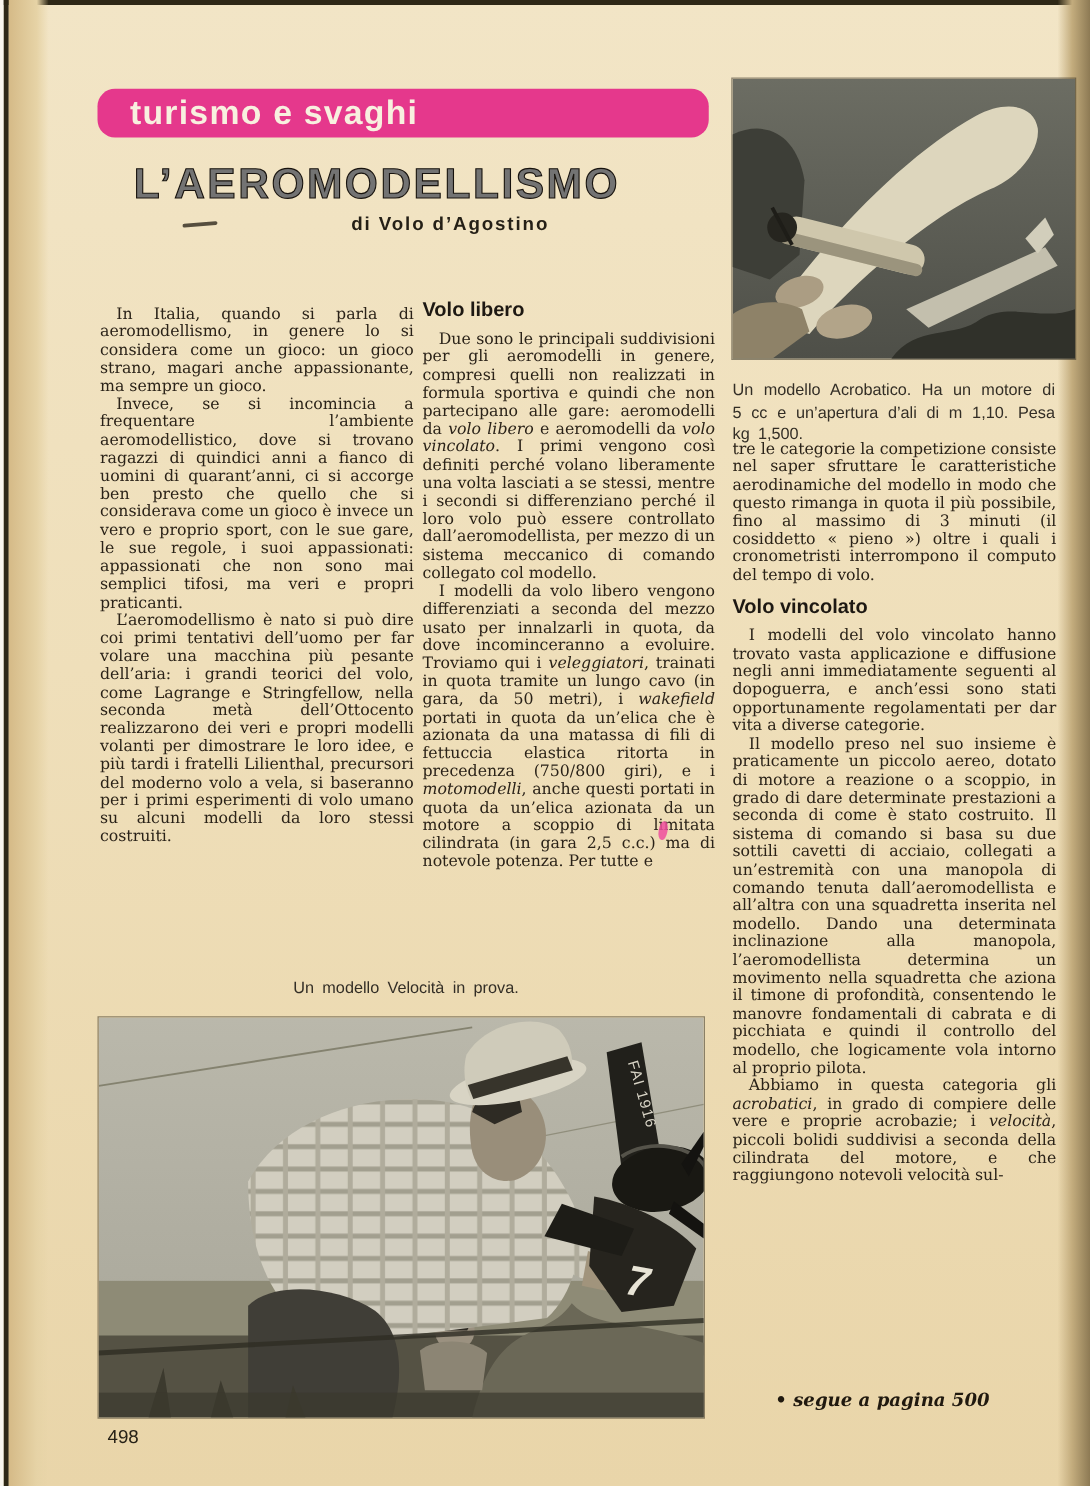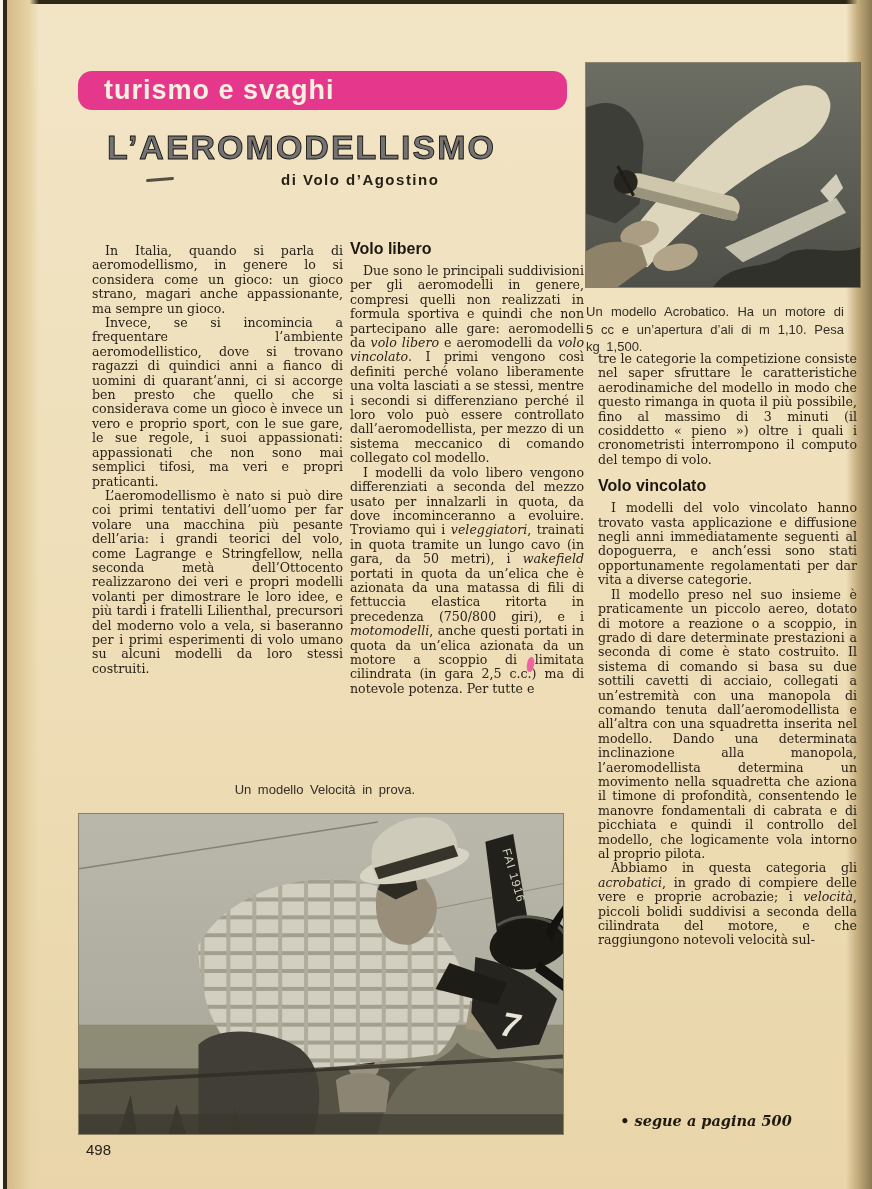--- a/index.html
+++ b/index.html
@@ -29,21 +29,21 @@
     -webkit-text-stroke:0.9px #17120d;
   }
   .article-byline{
     position:absolute;left:281px;top:171px;
     font:bold 15px "Liberation Sans",sans-serif;letter-spacing:1.5px;color:#241f16;
   }
   .pencil-mark{position:absolute;left:146px;top:178px;width:28px;height:3px;background:#564e3e;
     border-radius:2px;transform:rotate(-5deg);}
 
   .body-col{position:absolute;font-family:"DejaVu Serif",serif;font-size:12.6px;line-height:14.4px;
-    color:#2a2218;text-align:justify;hyphens:auto;margin-left:12px;}
+    color:#2a2218;text-align:justify;hyphens:auto;}
   .body-col p{margin:0;text-indent:13px;}
   .body-col p.no-indent{text-indent:0;}
   .col-heading{font:bold 16px "Liberation Sans",sans-serif;color:#1d1812;margin:0 0 6px 0;text-indent:0;}
   .col3 .col-heading{margin-top:10px;}
   .col1{left:80px;top:244px;width:251px;}
   .col2{left:338px;top:240px;width:234px;}
   .col3{left:586px;top:352px;width:259px;}
 
   .caption{position:absolute;font-family:"Liberation Sans",sans-serif;font-size:13px;line-height:17.5px;
     color:#332e26;text-align:justify;word-spacing:3px;}

